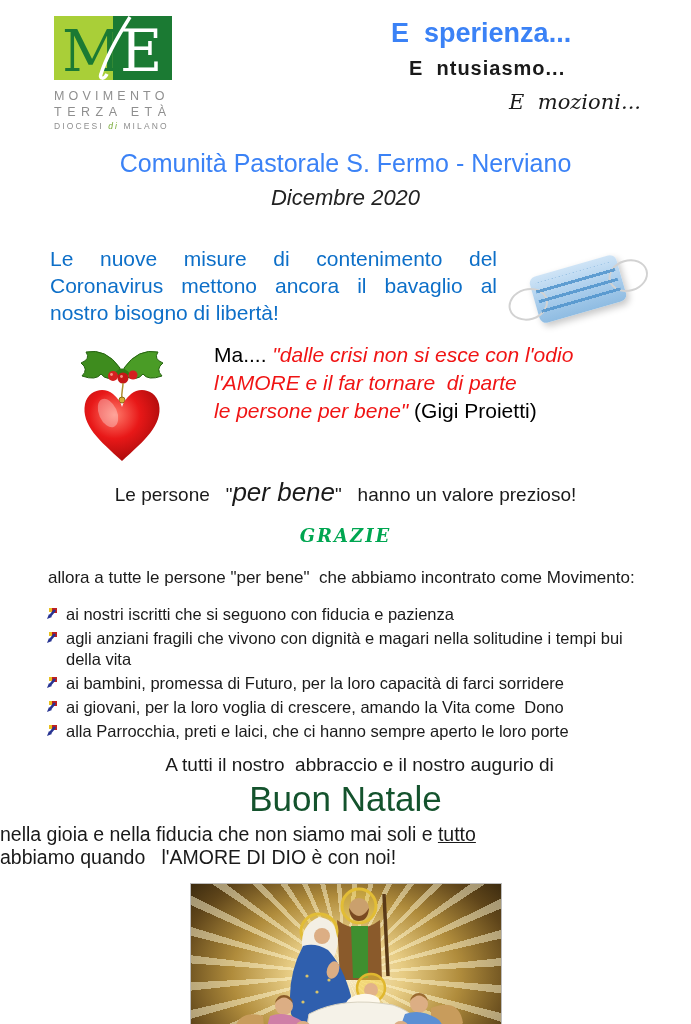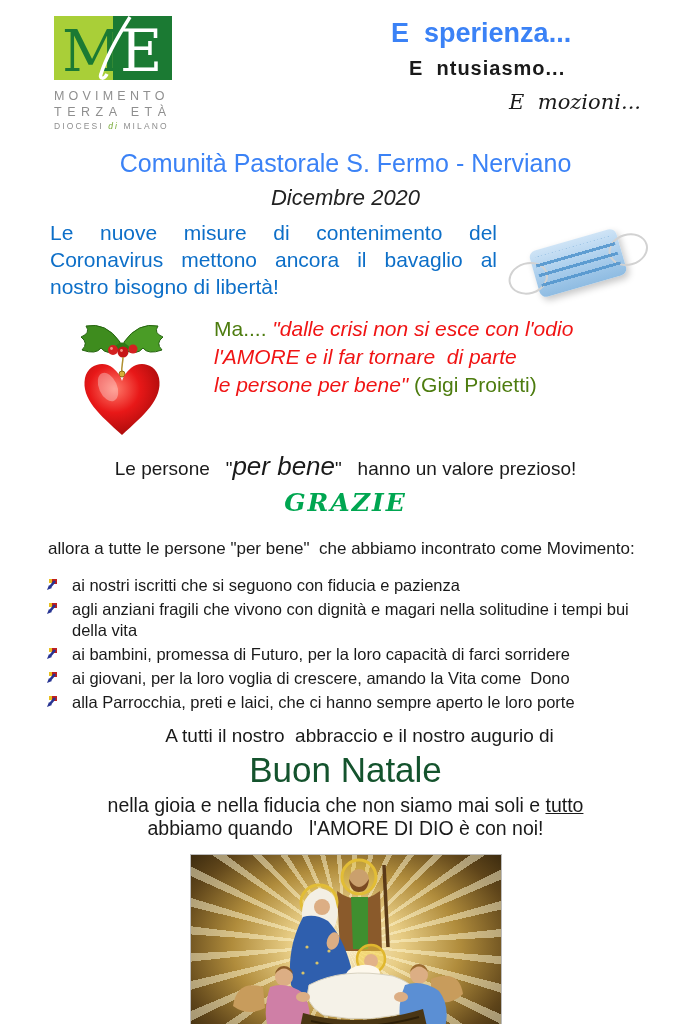--- a/index.html
+++ b/index.html
@@ -22,56 +22,56 @@
   .eheader { padding-top:2px; }
   .e1 { font-size:27px; font-weight:bold; color:#3b82f6; }
   .e2 { font-size:20px; font-weight:bold; letter-spacing:1px; margin:8px 0 0 18px; }
   .e3 { font-size:21px; font-style:italic; font-family:"DejaVu Serif", serif; margin:10px 0 0 118px; }
 
   
   .title { text-align:center; color:#3b82f6; font-size:25px; margin-top:18px; }
   .date  { text-align:center; font-style:italic; font-size:22px; color:#222; margin-top:7px; }
 
   
-  .intro-section { position:relative; margin:8px 50px 0 50px; min-height:86px; }
+  .intro-section { position:relative; margin:34px 50px 0 50px; min-height:86px; }
   .intro { width:447px; font-size:21px; line-height:1.29; color:#0d6fc8; text-align:justify; }
   .mask-wrap { position:absolute; right:2px; top:8px; width:130px; height:78px; }
   .mask { position:absolute; left:24px; top:12px; width:90px; height:48px;
           transform:rotate(-16deg); border-radius:7px;
           background:linear-gradient(180deg,#cfe4f6 0%,#a9cdec 55%,#8fbce2 100%);
           box-shadow:2px 4px 7px rgba(0,0,0,.22); }
   .mask::before, .mask::after { content:""; position:absolute; width:36px; height:28px;
           border:2px solid #d2d2d2; border-radius:50%; top:9px; z-index:-1; }
   .mask::before { left:-27px; } .mask::after { right:-27px; }
   .pleats { position:absolute; left:4px; right:4px; top:7px; bottom:7px; border-radius:4px;
           background:repeating-linear-gradient(180deg, rgba(0,0,0,0) 0 7px, #4f93cc 7px 10px); opacity:.85; }
 
   
   .quote-section { display:flex; align-items:flex-start; margin-top:10px; }
   .heart-wrap { flex:none; margin-left:66px; width:118px; }
   .quote { margin-left:30px; width:462px; font-size:21px; line-height:1.33; }
   .quote .red { color:#f01414; font-style:italic; }
-  .quote .blk { color:#4d7c0f; }
+  .quote .blk { color:#000000; }
 
   
   .valore { text-align:center; font-size:19px; margin-top:8px; }
   .valore .emph { font-size:26px; font-style:italic; }
-  .grazie { text-align:center; color:#00a651; font-size:25px; font-weight:bold; font-style:italic;
-            font-family:"DejaVu Serif", serif; letter-spacing:2px; margin-top:6px; }
+  .grazie { text-align:center; color:#00a651; font-size:18px; font-weight:bold; font-style:italic;
+            font-family:"DejaVu Serif", serif; letter-spacing:2px; margin-top:17px; }
 
   
   .allora { font-size:17px; margin:22px 36px 0 48px; }
   .blist { margin:16px 34px 0 46px; }
-  .blist-item { display:flex; gap:15px; font-size:16.5px; line-height:1.27; margin-bottom:3px; }
+  .blist-item { display:flex; gap:9px; font-size:16.5px; line-height:1.27; margin-bottom:3px; }
   .bullet-icon { flex:none; margin-top:4px; }
 
   
   .closing1 { text-align:center; font-size:19px; margin-top:12px;padding-left:28px; }
   .greeting { text-align:center; font-size:35px; color:#14532d; margin-top:3px; }
-  .closing2, .closing3 { text-align:center; font-size:19.5px; line-height:1.2; }
+  .closing2, .closing3 { font-size:19.5px; line-height:1.2; }
   .closing2 { margin-top:4px; }
   .closing2 .und { text-decoration:underline; }
 
   
   .nativity { width:312px; height:200px; margin:13px auto 0 auto; position:relative;
       border:1px solid #bdbdbd; overflow:hidden;
       background:radial-gradient(ellipse at 50% 46%, #f8eccb 0%, #e7cc84 26%, #b08c3c 52%, #5f451a 78%, #2c1f0a 100%); }
   .rays { position:absolute; inset:-10px;
       background:repeating-conic-gradient(from -6deg at 50% 46%, rgba(255,247,210,0.5) 0deg 3deg, rgba(255,247,210,0) 3deg 10deg); }
   .figures { position:absolute; left:0; top:0; }

